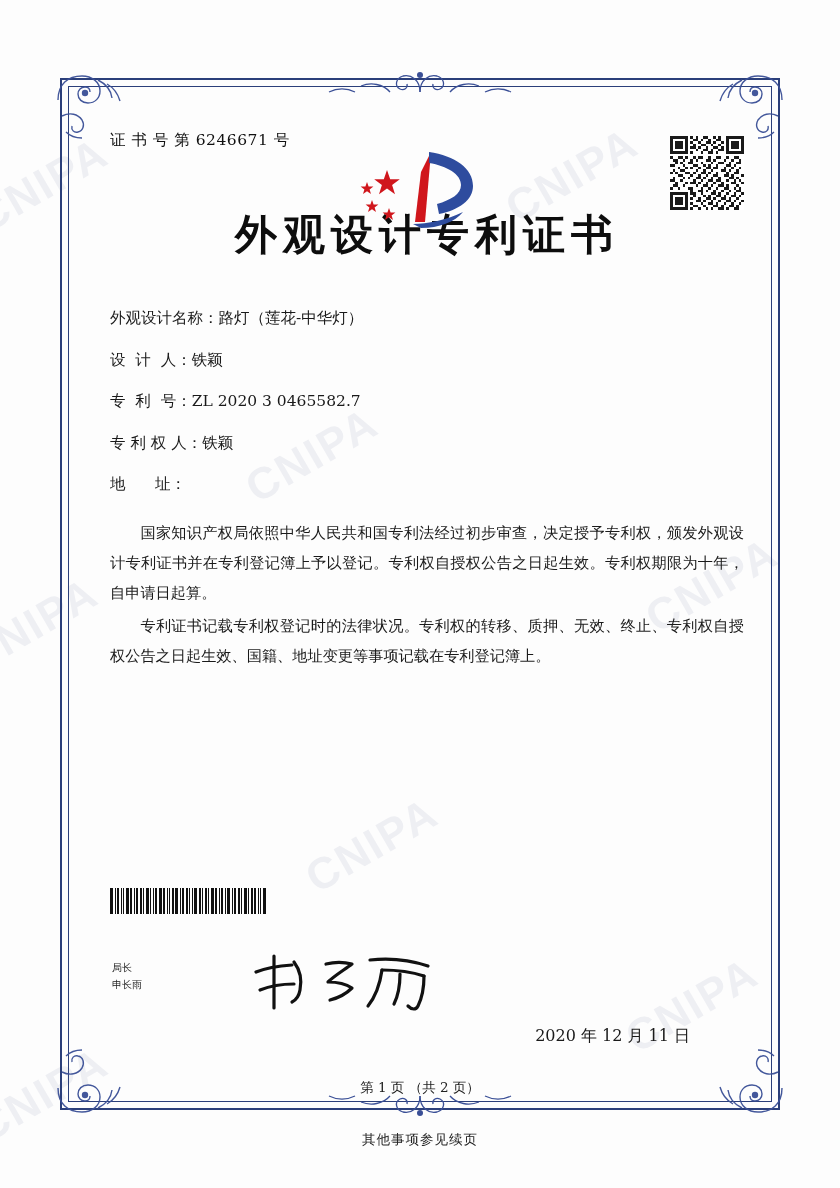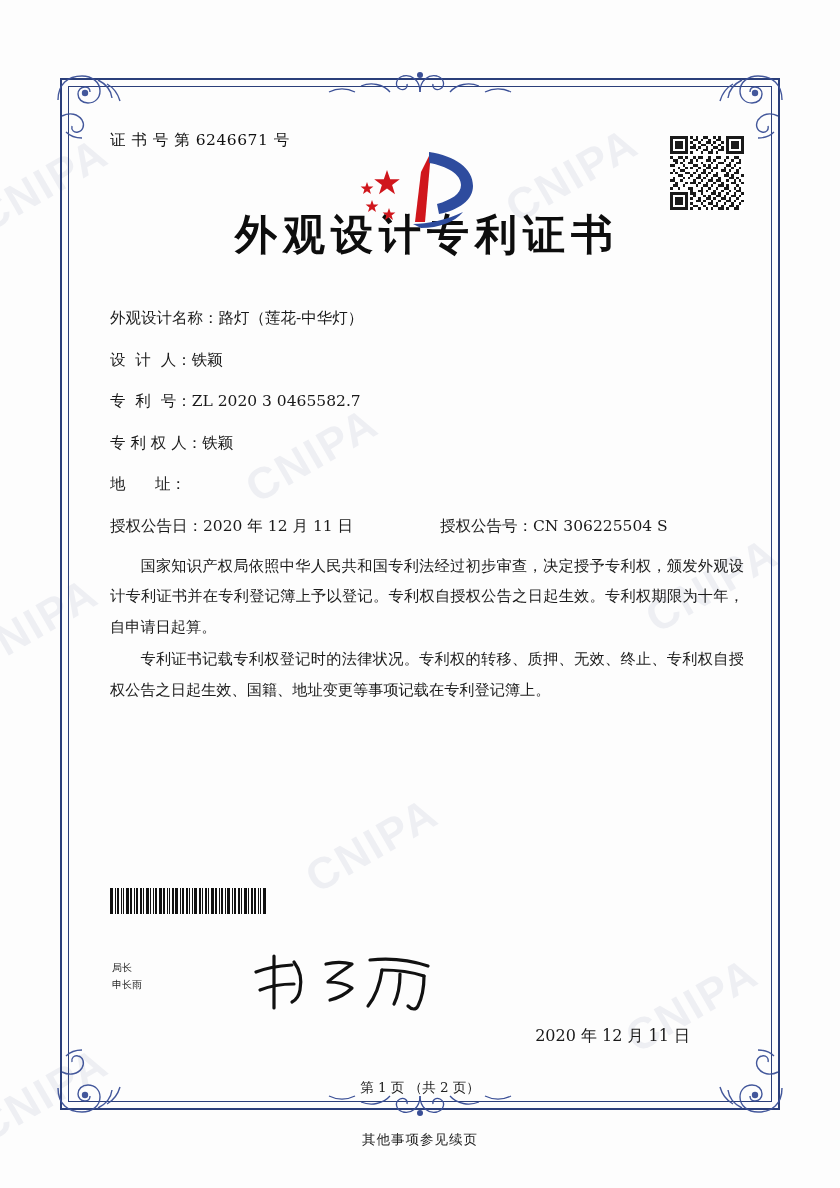--- a/index.html
+++ b/index.html
@@ -575,28 +575,20 @@
 
       <div class="field-row">
         <span class="field-label">专 利 权 人：</span>
         <span class="field-value">铁颖</span>
       </div>
 
       <div class="field-row">
         <span class="field-label">地      址：</span>
       </div>
 
-      <div class="two-col">
-        <div class="col-a">
-          <span>授权公告日：</span><span>2020 年 12 月 11 日</span>
-        </div>
-        <div class="col-b">
-          <span>授权公告号：</span><span>CN 306225504 S</span>
-        </div>
-      </div>
     </div>
 
     <div class="paras">
       <p>国家知识产权局依照中华人民共和国专利法经过初步审查，决定授予专利权，颁发外观设计专利证书并在专利登记簿上予以登记。专利权自授权公告之日起生效。专利权期限为十年，自申请日起算。</p>
       <p>专利证书记载专利权登记时的法律状况。专利权的转移、质押、无效、终止、专利权自授权公告之日起生效、国籍、地址变更等事项记载在专利登记簿上。</p>
     </div>
   </div>
 
   <div class="barcode">
     <i style="width:3px"></i>

